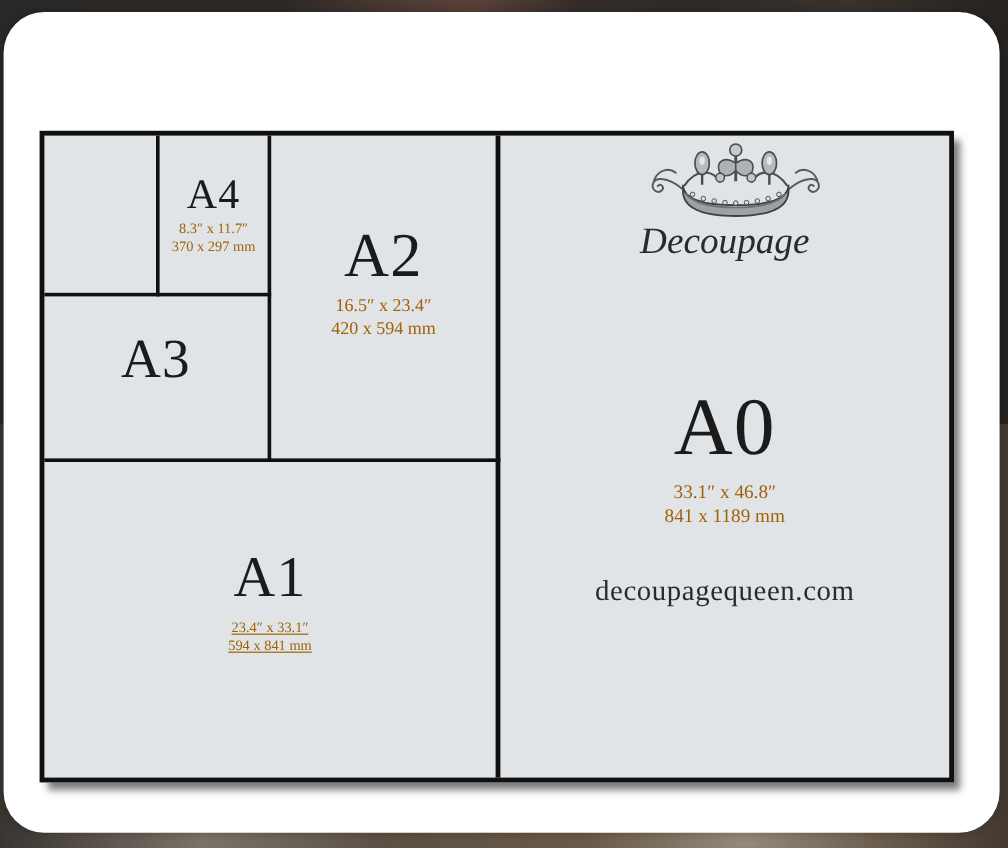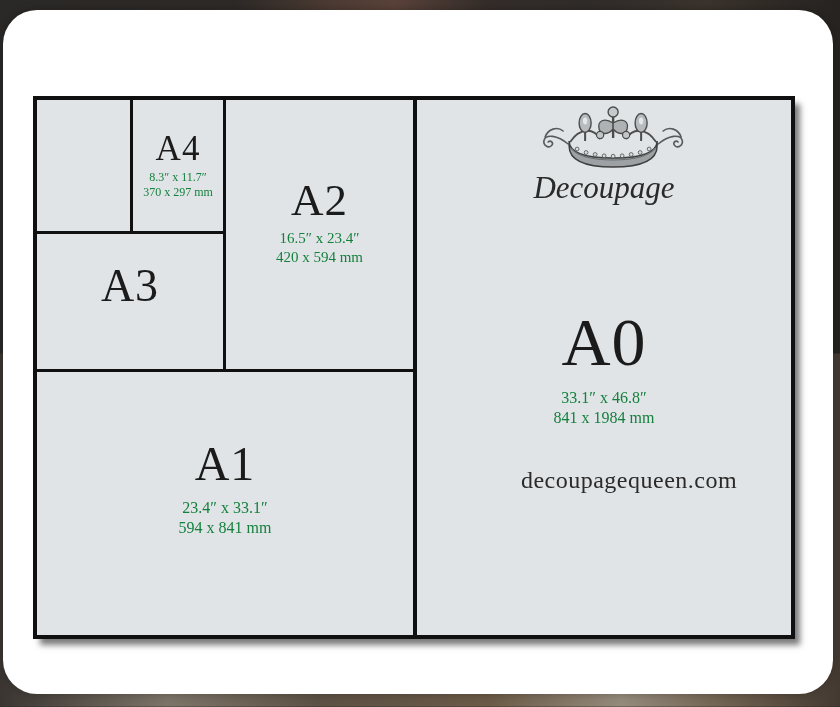--- a/index.html
+++ b/index.html
@@ -27,21 +27,21 @@
     left: 3px; top: 10px;
     width: 830px; height: 684px;
     background: var(--card_fill, #ffffff);
     border-radius: 34px;
     box-shadow: 0 0 10px rgba(0,0,0,0.25);
   }
 
   
   .diagram {
     position: absolute;
-    left: 30px; top: 86px;           
+    left: 30px; top: 99px;           
     width: 762px; height: 543px;
     box-sizing: border-box;
     border: 4px solid var(--line_color, #101010);
     background: var(--panel_fill, #e0e4e7);
     box-shadow: 6px 7px 6px -1px rgba(15,15,15,0.55);
   }
   .diagram-inner { position: absolute; inset: 0; }
 
   .line { position: absolute; background: var(--line_color, #101010); }
   .line-v-a5a4  { left: 93px;  top: 0;     width: 3px;   height: 134px; }
@@ -51,38 +51,38 @@
   .line-v-main  { left: 376px; top: 0;     width: 4px;   height: 535px; }
 
   .size-box {
     position: absolute;
     display: flex; flex-direction: column;
     align-items: center; justify-content: center;
     text-align: center;
     color: var(--text_color, #1b1b1b);
   }
   .size-code { line-height: 1; letter-spacing: 1px; }
-  .size-dims { line-height: 1.25; margin-top: 7px; color: #15803d; }
+  .size-dims { line-height: 1.25; margin-top: 7px; color: #a16207; }
 
   .box-a5-blank { left: 0;     top: 0;     width: 93px;  height: 131px; }
   .box-a4       { left: 96px;  top: 0;     width: 90px;  height: 131px; }
   .box-a4 .size-code { font-size: 35px; }
   .box-a4 .size-dims { font-size: 12px; margin-top: 4px; }
 
   .box-a3       { left: 0;     top: 134px; width: 186px; height: 104px; }
   .box-a3 .size-code { font-size: 46px; }
   .box-a3 .size-dims { font-size: 14px; margin-top: 12px; }
 
   .box-a2       { left: 189px; top: 0;     width: 187px; height: 269px; }
-  .box-a2 .size-code { font-size: 45px; transform: translateY(-14px); }
+  .box-a2 .size-code { font-size: 52px; transform: translateY(-14px); }
   .box-a2 .size-dims { font-size: 15px; margin-top: 2px; transform: translateY(-10px); }
 
   .box-a1       { left: 0;     top: 272px; width: 376px; height: 263px; }
   .box-a1 .size-code { font-size: 48px; transform: translateY(-18px); }
-  .box-a1 .size-dims { font-size: 16px; margin-top: 4px; transform: translateY(-12px); }
+  .box-a1 .size-dims { font-size: 12px; margin-top: 4px; transform: translateY(-12px); text-decoration: underline; }
 
   .panel-a0 { position: absolute; left: 380px; top: 0; width: 374px; height: 418px; }
 
   .crown { position: absolute; top: 4px; left: 50%; transform: translateX(-44%); }
 
   .brand-script {
     position: absolute; top: 72px; width: 100%;
     text-align: center;
     font-style: italic;
     color: #2a2a2a;
@@ -97,21 +97,20 @@
   }
   .a0-group .size-code { font-size: 68px; display: block; }
   .a0-group .size-dims { font-size: 16px; margin-top: 12px; display: block; }
 
   .website {
     position: absolute; bottom: 24px; width: 100%;
     text-align: center;
     font-size: 24px;
     letter-spacing: 0.5px;
     color: #2a2a2a;
-    padding-left: 25px;
   }
 </style>
 </head>
 <body>
 
 <div class="backdrop">
   <div class="card">
     <div class="diagram">
       <div class="diagram-inner">
 
@@ -189,21 +188,21 @@
           </svg>
 
           <div class="brand-script">
             <div class="brand-line1">Decoupage</div>
           </div>
 
           <div class="a0-group">
             <span class="size-code">A0</span>
             <span class="size-dims">
               <span style="display:block">33.1″ x 46.8″</span>
-              <span style="display:block">841 x 1984 mm</span>
+              <span style="display:block">841 x 1189 mm</span>
             </span>
           </div>
 
           <div class="website">decoupagequeen.com</div>
         </div>
 
       </div>
     </div>
   </div>
 </div>

